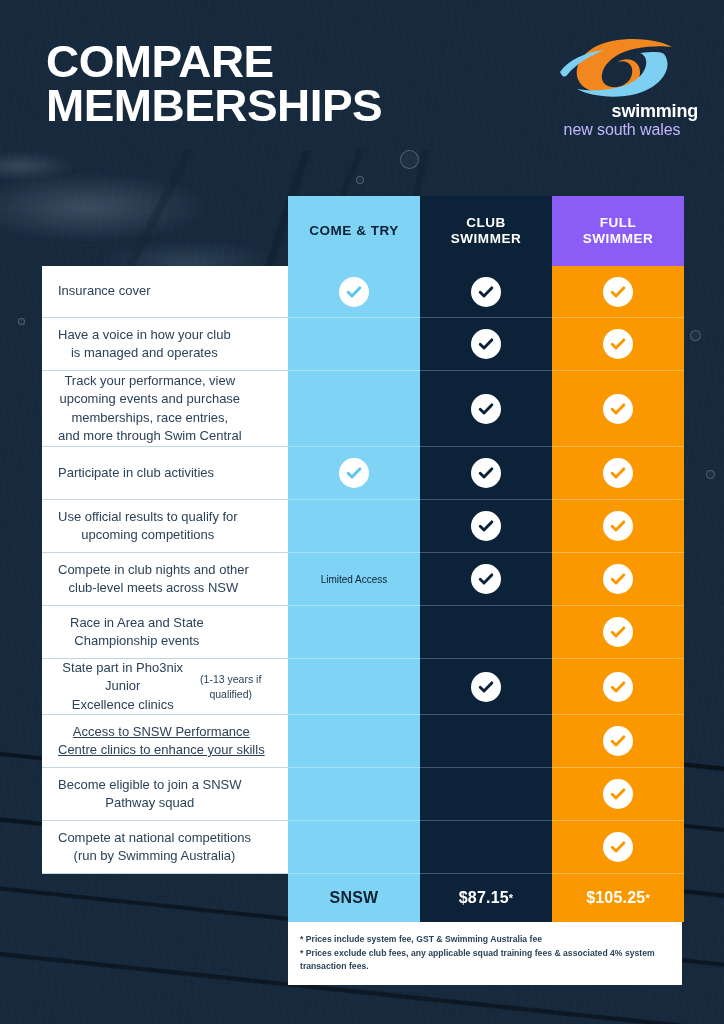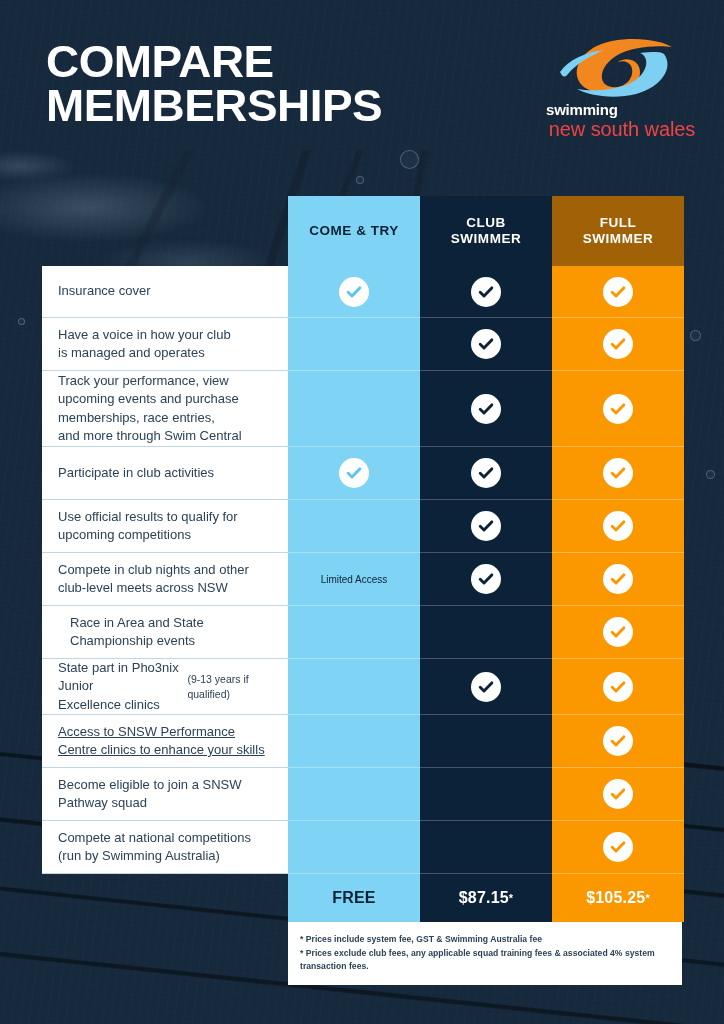--- a/index.html
+++ b/index.html
@@ -87,32 +87,32 @@
     font-stretch: condensed;
     transform: scaleX(1.02);
     transform-origin: left top;
     white-space: pre-line;
   }
   .title .l2 { display: block; }
 
   .logo { position: absolute; left: 546px; top: 34px; width: 152px; height: 106px; }
   .logo svg { display: block; }
   .logo-word {
-    text-align: left;
+    text-align: right;
     color: #ffffff;
-    font-size: 15px;
+    font-size: 18px;
     font-weight: 700;
     letter-spacing: -0.2px;
     line-height: 1;
     margin-top: 2px;
   }
   .logo-sub {
     text-align: center;
-    color: #ef4444;
-    font-size: 20px;
+    color: #c4b5fd;
+    font-size: 16px;
     font-weight: 400;
     letter-spacing: -0.1px;
     line-height: 1.1;
     margin-top: 1px;
   }
 
   
   .table { position: absolute; left: 42px; top: 196px; width: 640px; }
   .thead { display: flex; height: 70px; margin-left: 246px; }
   .th {
@@ -120,23 +120,23 @@
     display: flex; align-items: center; justify-content: center;
     text-align: center;
     font-size: 13.5px; font-weight: 700;
     letter-spacing: 0.55px;
     line-height: 1.18;
     text-transform: uppercase;
     white-space: pre-line;
   }
   .th.come { background: #7fd3f4; color: #0d2135; }
   .th.club { background: #0b2238; color: #ffffff; }
-  .th.full { background: #a16207; color: #ffffff; }
-
-  .row { display: flex; }
+  .th.full { background: #8b5cf6; color: #ffffff; }
+
+  .row { display: flex; text-align: center; }
   .cell-label {
     flex: 0 0 246px;
     background: #ffffff;
     color: #2b4258;
     font-size: 13px;
     line-height: 1.42;
     display: flex; align-items: center;
     padding: 0 14px 0 16px;
     border-bottom: 1px solid #bfd6e4;
     white-space: pre-line;
@@ -369,21 +369,21 @@
           <div class="cell full" style="min-height: 53px;">
             <div class="tick">
               <svg width="18" height="18" viewBox="0 0 18 18">
                 <path d="M3.2 9.3 L7 13 L14.8 4.9" fill="none" stroke="#fb9800" stroke-width="2.9" stroke-linecap="round" stroke-linejoin="round"></path>
               </svg>
             </div>
           </div>
         </div>
         <div class="row">
           <div class="cell-label" style="min-height: 53px;"><span>State part in Pho3nix Junior
-Excellence clinics </span><span class="small">(9-13 years if qualified)</span></div>
+Excellence clinics </span><span class="small">(1-13 years if qualified)</span></div>
           <div class="cell come" style="min-height: 53px;"></div>
           <div class="cell club" style="min-height: 53px;">
             <div class="tick">
               <svg width="18" height="18" viewBox="0 0 18 18">
                 <path d="M3.2 9.3 L7 13 L14.8 4.9" fill="none" stroke="#0b2238" stroke-width="2.9" stroke-linecap="round" stroke-linejoin="round"></path>
               </svg>
             </div>
           </div>
           <div class="cell full" style="min-height: 53px;">
             <div class="tick">
@@ -429,21 +429,21 @@
               <svg width="18" height="18" viewBox="0 0 18 18">
                 <path d="M3.2 9.3 L7 13 L14.8 4.9" fill="none" stroke="#fb9800" stroke-width="2.9" stroke-linecap="round" stroke-linejoin="round"></path>
               </svg>
             </div>
           </div>
         </div>
       </div>
 
     <div class="price-row">
       <div class="price-spacer"></div>
-      <div class="price-cell come">FREE</div>
+      <div class="price-cell come">SNSW</div>
       <div class="price-cell club">
           <span>$87.15</span>
           <span class="star">*</span>
         </div>
       <div class="price-cell full">
           <span>$105.25</span>
           <span class="star">*</span>
         </div>
     </div>
 

